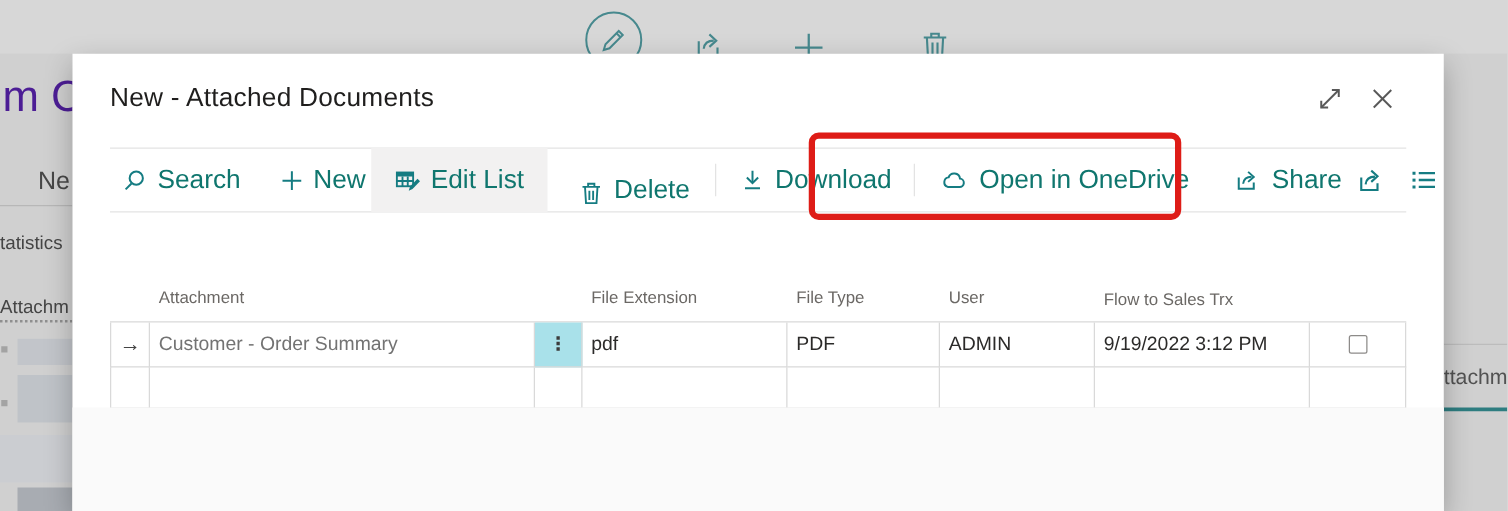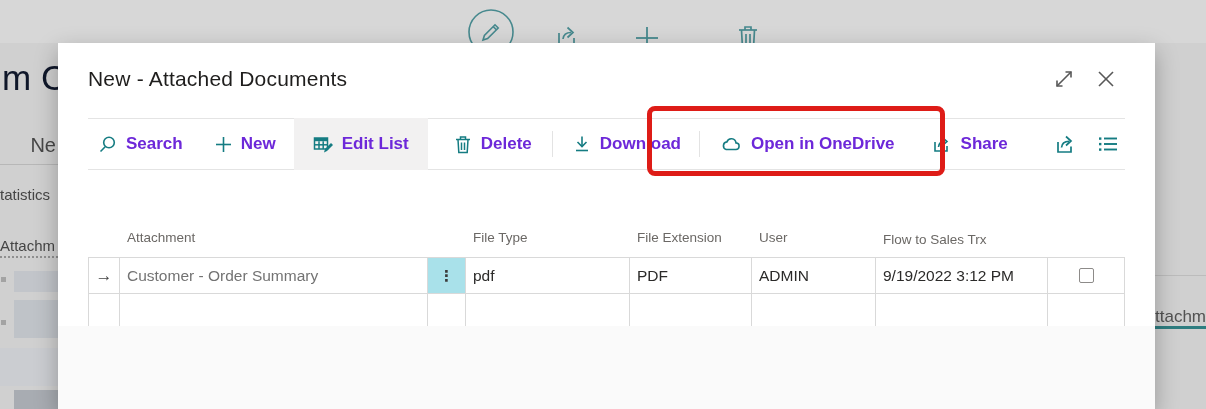--- a/index.html
+++ b/index.html
@@ -4,52 +4,52 @@
 <style>
   html,body{margin:0;padding:0;background:#d0d0d0;}
   *{box-sizing:border-box;font-family:"Liberation Sans","DejaVu Sans",sans-serif;}
   .canvas{position:relative;width:1206px;height:409px;overflow:hidden;background:#d0d0d0;}
 
   
   .bg-top{position:absolute;left:0;top:0;width:1206px;height:43px;background:#d7d7d7;}
   .bg-icon{position:absolute;color:#47898e;}
   .bg-left{position:absolute;left:0;top:43px;width:58px;height:366px;background:#d0d0d0;overflow:hidden;}
   .bg-right{position:absolute;left:1155px;top:43px;width:51px;height:366px;background:#d0d0d0;overflow:hidden;}
-  .bg-big-title{position:absolute;left:2px;top:15px;font-size:35px;color:#0f172a;white-space:nowrap;}
+  .bg-big-title{position:absolute;left:2px;top:15px;font-size:35px;color:#4c1d95;white-space:nowrap;}
   .bg-nav{position:absolute;right:2px;top:91px;font-size:20px;color:#474747;white-space:nowrap;}
   .bg-divider{position:absolute;left:0;top:121px;width:58px;height:1px;background:#b7b7b7;}
   .bg-menu1{position:absolute;left:0;top:143px;font-size:15px;color:#454545;white-space:nowrap;}
   .bg-menu2{position:absolute;left:0;top:194px;font-size:15px;color:#454545;white-space:nowrap;}
   .bg-dotline{position:absolute;left:0;top:213px;width:58px;height:0;border-top:2px dotted #8f8f8f;}
   .sk{position:absolute;background:#c2c5ca;}
   .sk-bullet{position:absolute;width:5px;height:5px;background:#a3a3a3;}
   .bg-r-div{position:absolute;left:0;top:232px;width:51px;height:1px;background:#bcbcbc;}
-  .bg-r-tab{position:absolute;left:0;top:264px;font-size:17px;color:#525252;white-space:nowrap;overflow:hidden;width:51px;}
+  .bg-r-tab{position:absolute;left:0;top:249px;font-size:17px;color:#525252;white-space:nowrap;overflow:hidden;width:51px;}
   .bg-r-teal{position:absolute;left:0;top:283px;width:51px;height:3px;background:#2e7d80;}
 
   
   .dialog{position:absolute;left:58px;top:43px;width:1097px;height:366px;background:#ffffff;
           box-shadow:0 8px 22px rgba(0,0,0,.28);}
   .dlg-title{position:absolute;left:30px;top:24px;font-size:21px;color:#1f1e1d;letter-spacing:.2px;}
   .winbtn{position:absolute;top:24px;width:24px;height:24px;background:none;border:none;padding:0;cursor:pointer;color:#585858;}
   .winbtn svg{display:block;}
   .btn-expand{left:995px;}
   .btn-close{left:1037px;}
 
   
   .toolbar{position:absolute;left:30px;top:75px;width:1037px;height:52px;
            border-top:1px solid #e4e4e4;border-bottom:1px solid #e4e4e4;
            display:flex;align-items:center;}
   .tb-item{display:flex;align-items:center;gap:9px;background:none;border:none;padding:0 4px;height:40px;
-           font-size:17px;color:#6d28d9;cursor:pointer;white-space:nowrap;font-weight:bold;}
+           font-size:21px;color:#0f766e;cursor:pointer;white-space:nowrap;}
   .tb-item svg{display:block;flex:none;}
   .tb-search{margin-left:6px;}
   .tb-new{margin-left:24px;}
-  .tb-editlist{margin-left:14px;background:#f2f1f1;padding:0 19px;height:52px;}
-  .tb-delete{margin-left:22px;}
+  .tb-editlist{background:#f2f1f1;padding:0 19px;height:52px;}
+  .tb-delete{margin-left:22px;align-items:flex-end;}
   .tb-sep{width:1px;height:26px;background:#e3e3e3;flex:none;}
   .sep1{margin-left:16px;}
   .tb-download{margin-left:16px;}
   .sep2{margin-left:14px;}
   .tb-onedrive{margin-left:16px;}
   .tb-share{margin-left:28px;}
   .tb-iconbtn{margin-left:auto;padding:0 6px;}
   .tb-iconbtn + .tb-iconbtn{margin-left:8px;}
 
   
@@ -234,22 +234,22 @@
           <rect x="2" y="8.9" width="2.4" height="2.4" fill="#157c82" stroke="none"></rect>
           <rect x="2" y="14.4" width="2.4" height="2.4" fill="#157c82" stroke="none"></rect>
         </svg>
       </button>
     </div>
 
     <div class="ghead">
       <div></div>
       <div class="hcell">Attachment</div>
       <div></div>
+      <div class="hcell">File Extension</div>
       <div class="hcell">File Type</div>
-      <div class="hcell">File Extension</div>
       <div class="hcell">User</div>
       <div class="hcell h-flow">Flow to Sales Trx</div>
     </div>
 
     <div class="grid">
 
       <div class="cell c-first r1">
         <span class="arrow">→</span>
       </div>
       <div class="cell r1">

